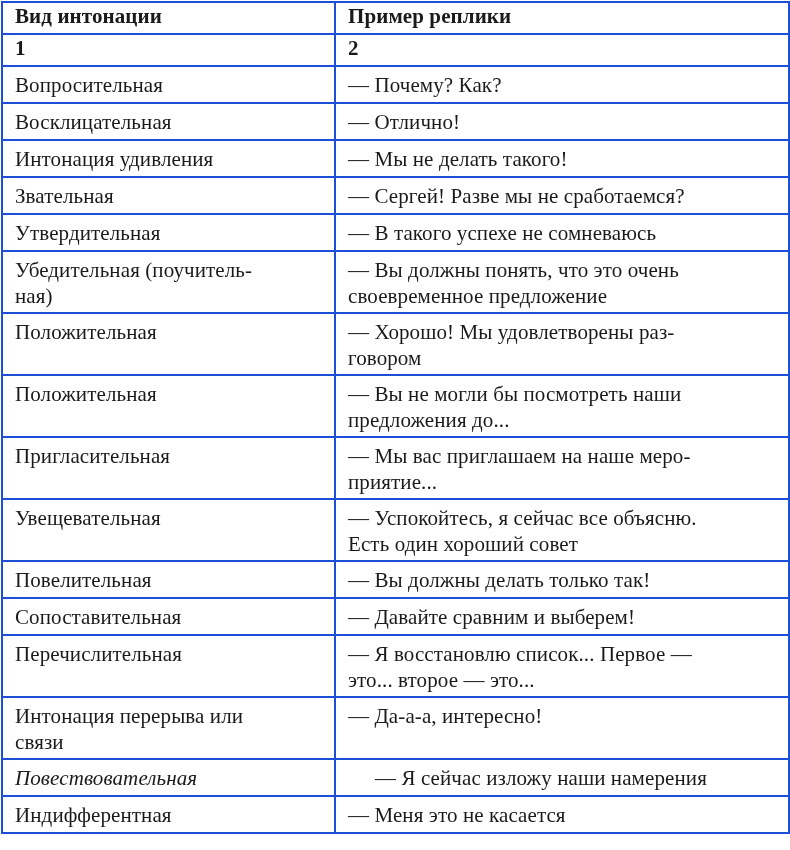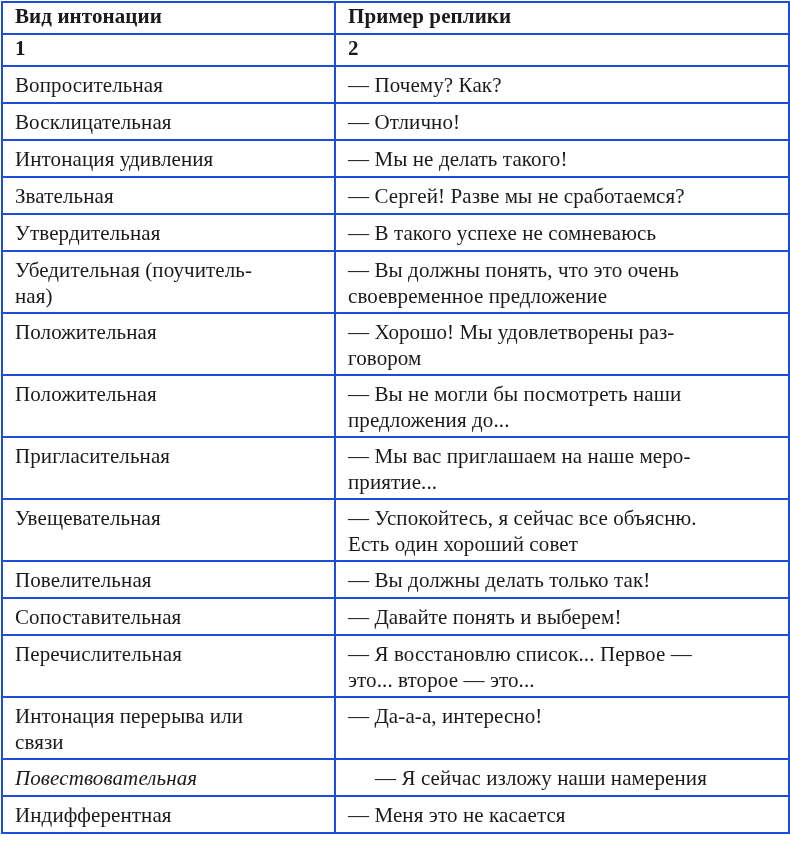--- a/index.html
+++ b/index.html
@@ -113,21 +113,21 @@
         <td><span class="cell-text" style="white-space: pre-line;">Увещевательная</span></td>
         <td><span class="cell-text" style="white-space: pre-line;">— Успокойтесь, я сейчас все объясню.
 Есть один хороший совет</span></td>
       </tr>
       <tr class="single">
         <td><span class="cell-text" style="white-space: pre-line;">Повелительная</span></td>
         <td><span class="cell-text" style="white-space: pre-line;">— Вы должны делать только так!</span></td>
       </tr>
       <tr class="single">
         <td><span class="cell-text" style="white-space: pre-line;">Сопоставительная</span></td>
-        <td><span class="cell-text" style="white-space: pre-line;">— Давайте понять и выберем!</span></td>
+        <td><span class="cell-text" style="white-space: pre-line;">— Давайте сравним и выберем!</span></td>
       </tr>
       <tr class="double">
         <td><span class="cell-text" style="white-space: pre-line;">Перечислительная</span></td>
         <td><span class="cell-text" style="white-space: pre-line;">— Я восстановлю список... Первое —
 это... второе — это...</span></td>
       </tr>
       <tr class="double">
         <td><span class="cell-text" style="white-space: pre-line;">Интонация перерыва или
 связи</span></td>
         <td><span class="cell-text" style="white-space: pre-line;">— Да-а-а, интересно!</span></td>

